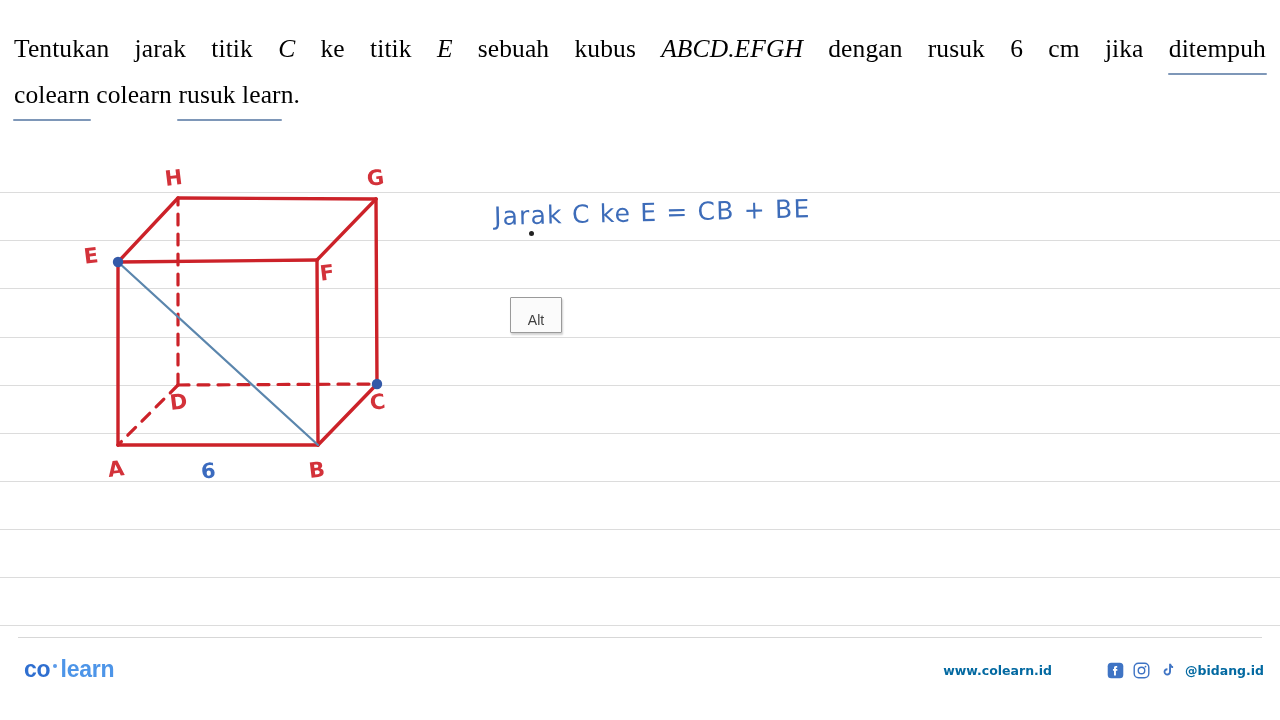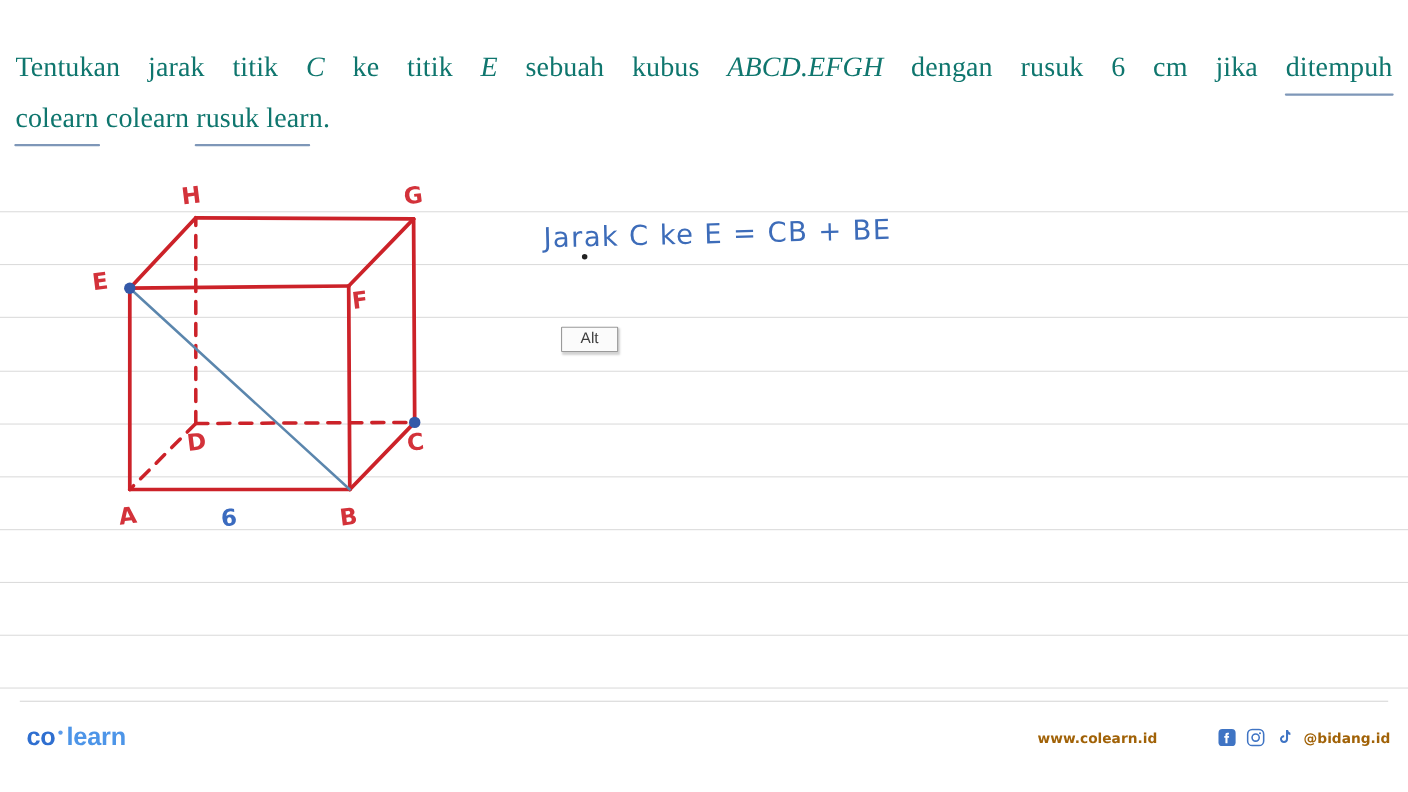--- a/index.html
+++ b/index.html
@@ -29,26 +29,26 @@
     left: 0;
     width: 1280px;
     height: 1px;
     background: #dcdcdc;
   }
 
   
   #question-block {
     position: absolute;
     left: 14px;
-    top: 38px;
+    top: 26px;
     width: 1252px;
     font-family: "Liberation Serif", serif;
     font-size: 25.5px;
     line-height: 46px;
-    color: #0f766e;
+    color: #000000;
     letter-spacing: 0.1px;
   }
   #question-block .ln {
     display: block;
     white-space: nowrap;
   }
   #question-block .ln.l1 {
     text-align: justify;
     text-align-last: justify;
     white-space: normal;
@@ -107,21 +107,21 @@
     background: #222;
     border-radius: 50%;
   }
 
   
   #alt-key {
     position: absolute;
     left: 510px;
     top: 297px;
     min-width: 32px;
-    padding: 1px 9px 4px 9px;
+    padding: 14px 9px 4px 9px;
     background: #fbfbfb;
     border: 1px solid #9a9a9a;
     box-shadow: 1px 2px 2px rgba(0,0,0,0.18);
     font-family: "Liberation Sans", sans-serif;
     font-size: 14px;
     color: #3f3f3f;
     text-align: center;
     border-radius: 1px;
   }
 
@@ -159,21 +159,21 @@
   #footer-right {
     position: absolute;
     right: 16px;
     top: 662px;
     display: flex;
     align-items: center;
     gap: 9px;
     font-family: "DejaVu Sans", sans-serif;
     font-size: 12.5px;
     font-weight: 700;
-    color: #a16207;
+    color: #0369a1;
     white-space: nowrap;
   }
   #footer-right .site { margin-right: 46px; }
   .sicon { display: inline-flex; width: 17px; height: 17px; }
 </style>
 </head>
 <body>
 
 <div id="paper-rules">
     <div class="rule-line" style="top: 192px; background: rgb(220, 220, 220);"></div>

